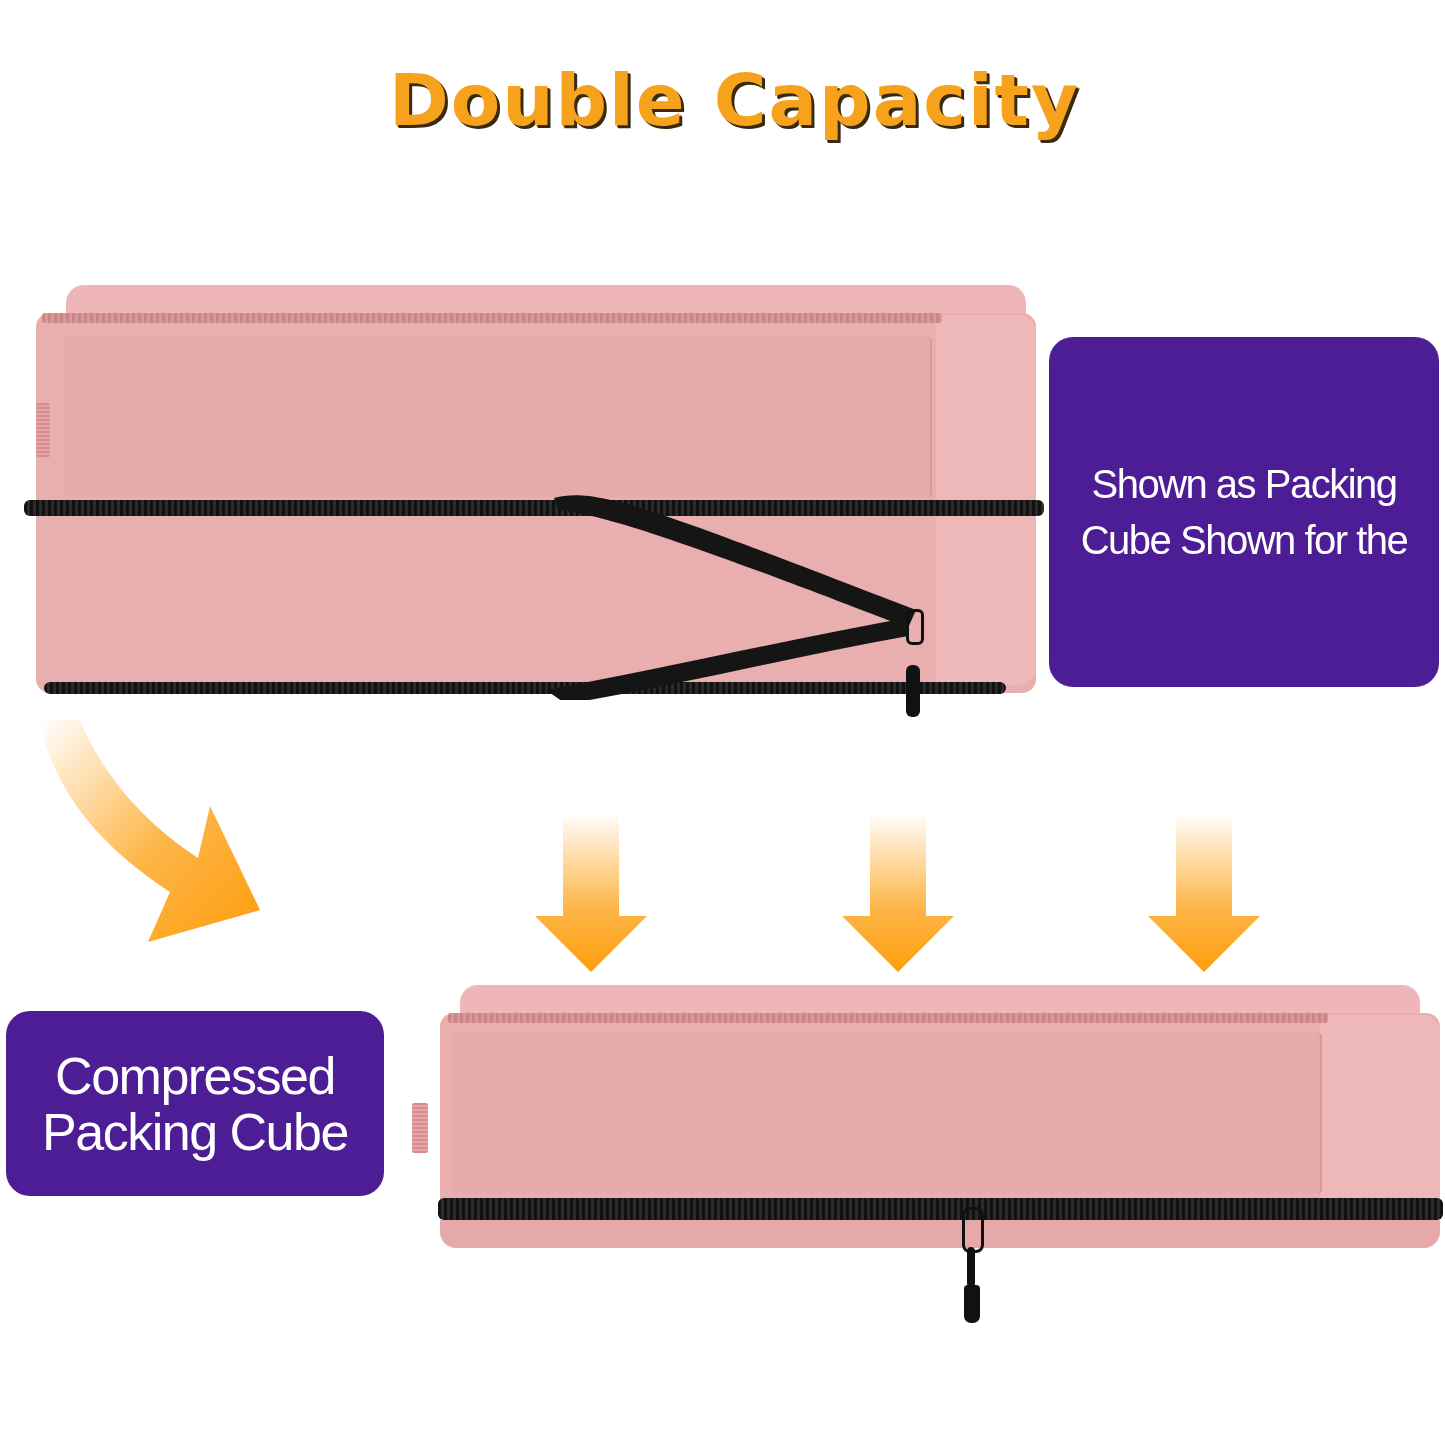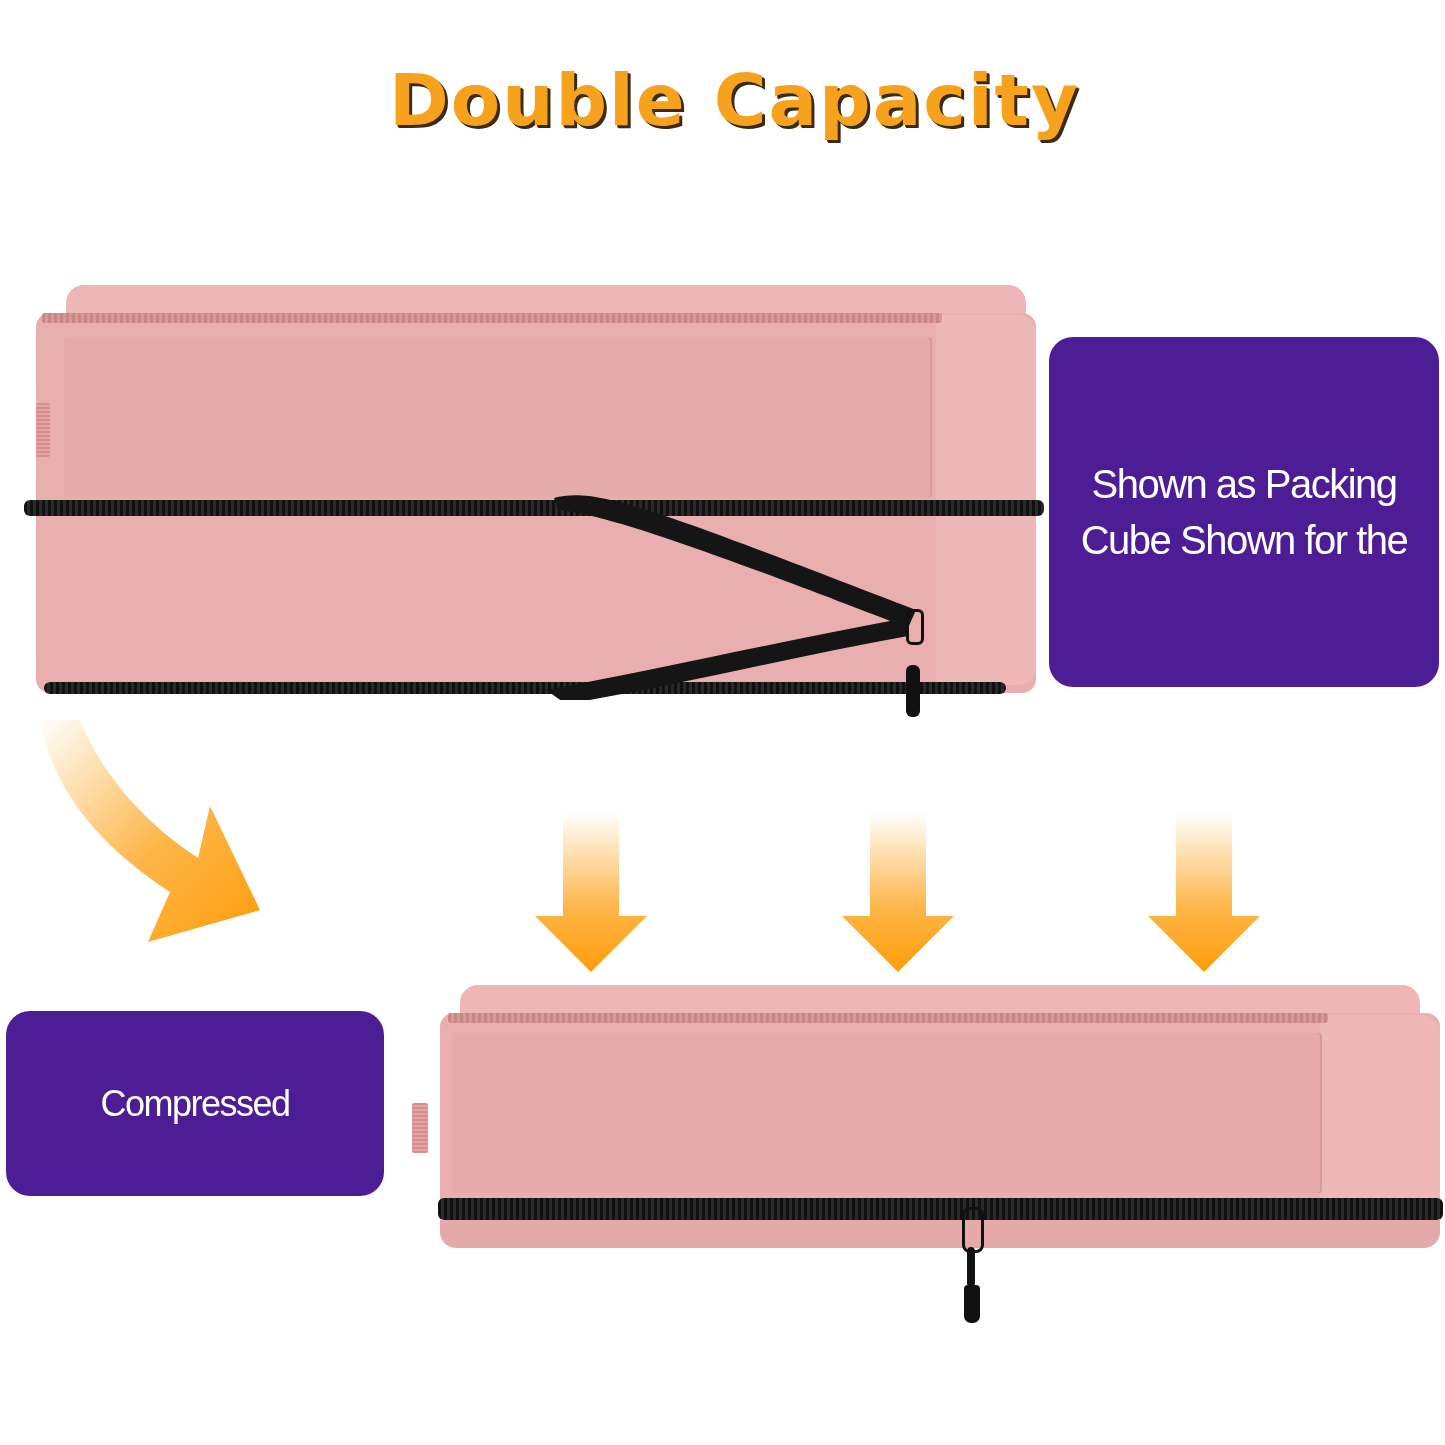--- a/index.html
+++ b/index.html
@@ -14,21 +14,21 @@
       text-shadow: 3px 3px 0 #3a2a10, 2px 2px 0 #6b4a12;
     }
 
     
     .callout {
       background: #4c1d95; color: #ffffff; border-radius: 24px;
       display: flex; align-items: center; justify-content: center; text-align: center;
       font-family: "Liberation Sans", sans-serif; letter-spacing: -1.5px;
     }
     .callout-top { left: 1049px; top: 337px; width: 390px; height: 350px; font-size: 40px; line-height: 56px; }
-    .callout-bottom { left: 6px; top: 1011px; width: 378px; height: 185px; font-size: 36px; line-height: 56px; }
+    .callout-bottom { left: 6px; top: 1011px; width: 378px; height: 185px; font-size: 52px; line-height: 56px; }
     .callout .line { display: block; white-space: nowrap; }
 
     
     .cube-body { background: #e9afaf; border-radius: 14px; }
     .zip-pink {
       background: repeating-linear-gradient(90deg, #c98686 0 3px, #d99797 3px 6px);
       height: 10px; border-radius: 3px;
     }
     .zip-black {
       background: repeating-linear-gradient(90deg, #111 0 3px, #2a2a2a 3px 6px);
@@ -120,20 +120,21 @@
 <svg class="abs" style="left:842px;top:812px" width="112" height="160" viewBox="0 0 112 160">
   <path d="M28 0 H84 V104 H112 L56 160 L0 104 H28 Z" fill="url(#gd1)"></path>
 </svg>
 <svg class="abs" style="left:1148px;top:812px" width="112" height="160" viewBox="0 0 112 160">
   <path d="M28 0 H84 V104 H112 L56 160 L0 104 H28 Z" fill="url(#gd1)"></path>
 </svg>
 
 <div class="abs callout callout-bottom">
   <div>
     <span class="line">Compressed</span>
+    <span class="line">Packing Cube</span>
   </div>
 </div>
 
 <div class="abs cube2">
   <div class="abs top-face"></div>
   <div class="abs body cube-body"></div>
   <div class="abs side"></div>
   <div class="abs zipper-top zip-pink"></div>
   <div class="abs panel-front panel"></div>
   <div class="abs bottom-lip"></div>

